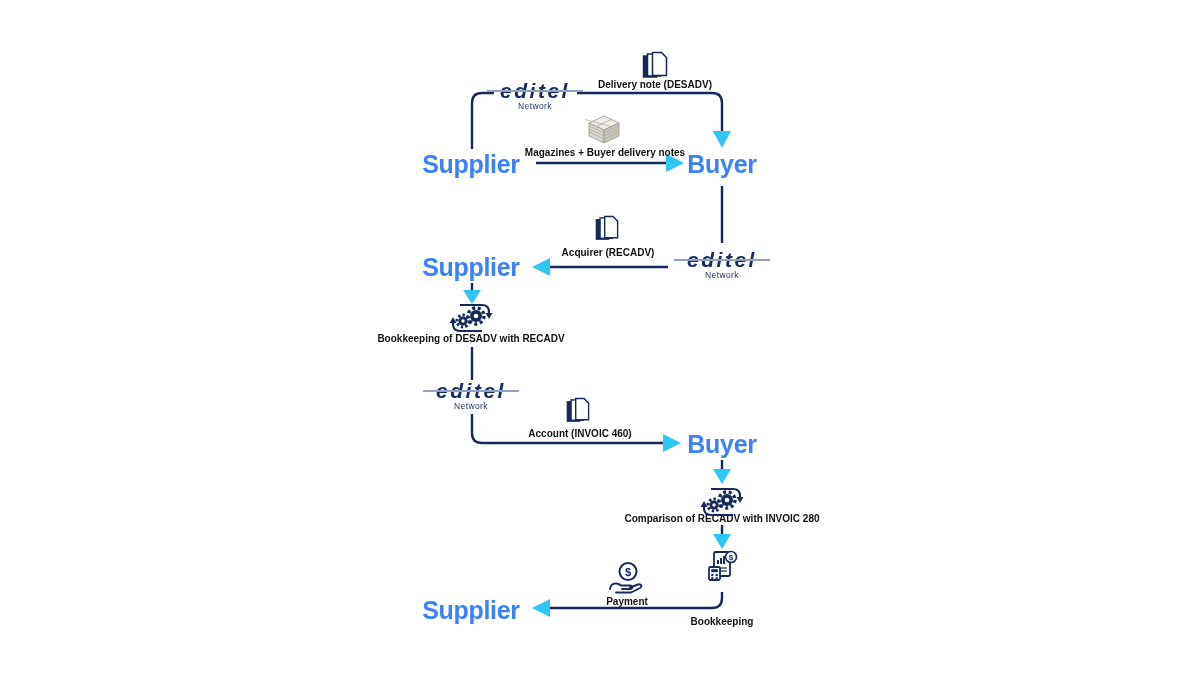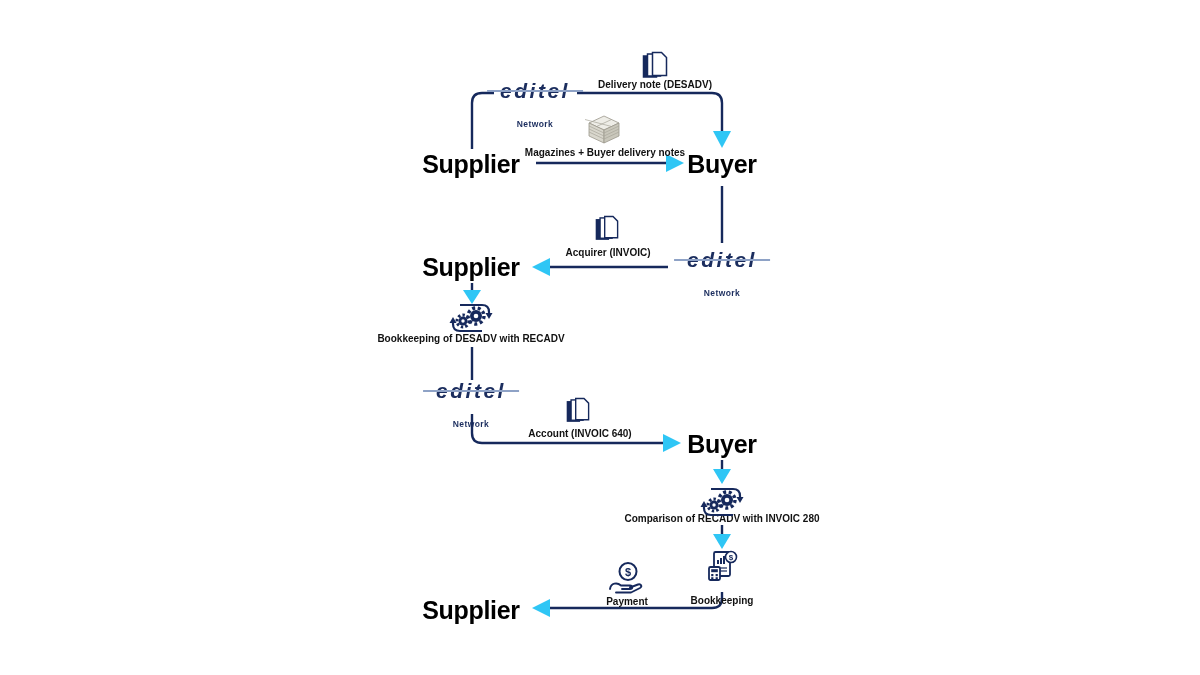--- a/index.html
+++ b/index.html
@@ -1,27 +1,27 @@
 <!DOCTYPE html>
 <html><head>
 <meta charset="utf-8">
 <style>
   html,body{margin:0;padding:0;background:#fff;}
   .stage{position:relative;width:1200px;height:675px;background:#ffffff;overflow:hidden;
          font-family:"Liberation Sans",sans-serif;}
   .connectors{position:absolute;left:0;top:0;}
   .actor{position:absolute;transform:translateX(-50%);font-size:25px;font-weight:800;
-         color:#000000;letter-spacing:-0.3px;white-space:nowrap;line-height:1.1;}
+         color:#3b82f6;letter-spacing:-0.3px;white-space:nowrap;line-height:1.1;}
   .small{position:absolute;transform:translateX(-50%);font-size:10px;font-weight:700;
          color:#111;white-space:nowrap;line-height:1.1;}
   .editel{position:absolute;transform:translateX(-50%);text-align:center;line-height:1;}
   .word{position:relative;display:inline-block;font-style:italic;font-weight:800;
         font-size:21px;letter-spacing:2.5px;color:#1b2d5e;}
   .strike{position:absolute;left:-13px;right:-13px;top:10px;height:2.4px;background:#8ea2c6;}
-  .net{display:block;font-size:8.5px;font-weight:700;color:#1b2d5e;letter-spacing:0.4px;margin-top:19px;}
+  .net{display:block;font-size:8.5px;font-weight:400;color:#1b2d5e;letter-spacing:0.4px;margin-top:1px;}
   .icon{position:absolute;transform:translateX(-50%);line-height:0;}
 </style>
 </head>
 <body>
 
 <div class="stage">
 
   <svg class="connectors" width="1200" height="675" viewBox="0 0 1200 675">
     <g fill="none" stroke="#16295c" stroke-width="2.4">
 
@@ -73,25 +73,25 @@
   </div>
 
   <div class="actor" style="left:471px;top:151px">Supplier</div>
   <div class="actor" style="left:722px;top:151px">Buyer</div>
   <div class="actor" style="left:471px;top:254px">Supplier</div>
   <div class="actor" style="left:722px;top:431px">Buyer</div>
   <div class="actor" style="left:471px;top:597px">Supplier</div>
 
   <div class="small" style="left:655px;top:79px">Delivery note (DESADV)</div>
   <div class="small" style="left:605px;top:147px">Magazines + Buyer delivery notes</div>
-  <div class="small" style="left:608px;top:247px">Acquirer (INVOIC)</div>
+  <div class="small" style="left:608px;top:247px">Acquirer (RECADV)</div>
   <div class="small" style="left:471px;top:333px">Bookkeeping of DESADV with RECADV</div>
-  <div class="small" style="left:580px;top:428px">Account (INVOIC 640)</div>
+  <div class="small" style="left:580px;top:428px">Account (INVOIC 460)</div>
   <div class="small" style="left:722px;top:513px">Comparison of RECADV with INVOIC 280</div>
-  <div class="small" style="left:722px;top:595px">Bookkeeping</div>
+  <div class="small" style="left:722px;top:616px">Bookkeeping</div>
   <div class="small" style="left:627px;top:596px">Payment</div>
 
   <div class="icon" style="left:655px;top:51px">
     <svg width="26" height="30" viewBox="0 0 26 30">
       <rect x="1.5" y="5" width="13" height="21" fill="#16295c" stroke="#16295c" stroke-width="1.5"></rect>
       <rect x="5.5" y="3" width="13" height="22" fill="#fff" stroke="#16295c" stroke-width="1.5"></rect>
       <path d="M 10.5 1.5 H 19.5 L 24.5 6.5 V 24.5 H 10.5 Z" fill="#fff" stroke="#16295c" stroke-width="1.5"></path>
     </svg>
   </div>
 

